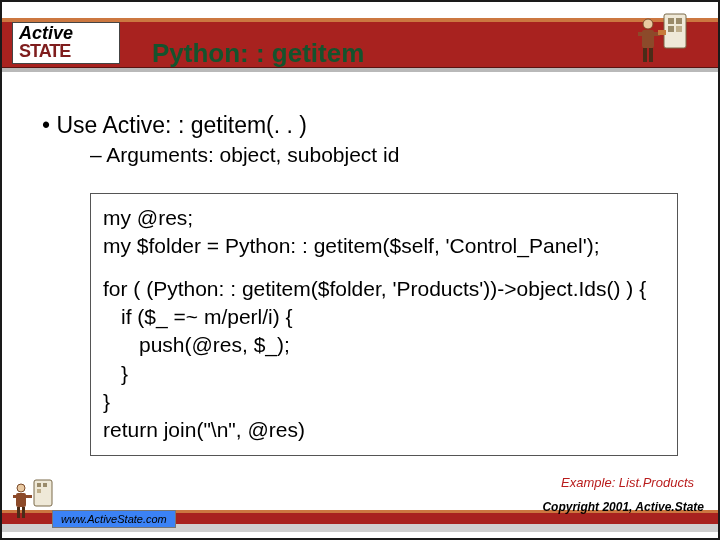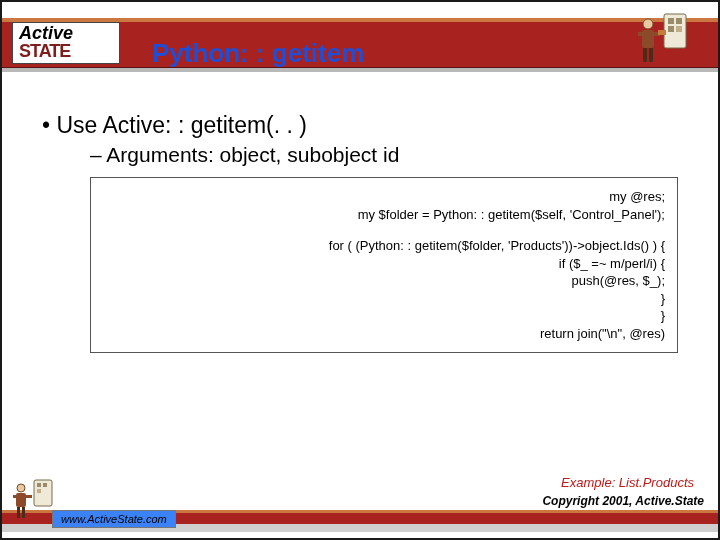--- a/index.html
+++ b/index.html
@@ -5,33 +5,33 @@
   * { margin: 0; padding: 0; box-sizing: border-box; }
   body { width: 720px; height: 540px; background: #fff; font-family: Verdana, Arial, sans-serif; position: relative; overflow: hidden; }
   .outer { width: 720px; height: 540px; border: 2px solid #1a1a1a; position: relative; background: #fff; }
   .header-band { position: absolute; top: 16px; left: 0; right: 0; height: 39px; }
   .header-red { position: absolute; top: 0; left: 0; right: 0; height: 50px; background: #a8221f; border-top: 4px solid #cc7740; border-bottom: 1px solid #5a1210; }
   .header-shadow { position: absolute; top: 50px; left: 0; right: 0; height: 4px; background: #b9b9b9; }
   .logo { position: absolute; top: 4px; left: 10px; width: 108px; height: 42px; background: #fff; border: 1px solid #444; display: flex; flex-direction: column; justify-content: center; padding-left: 6px; font-family: Arial, sans-serif; }
   .logo-top { font-weight: bold; font-style: italic; color: #000; font-size: 18px; line-height: 16px; }
   .logo-bot { font-weight: 900; color: #7f1d1d; font-size: 18px; line-height: 20px; letter-spacing: -1px; }
   .header-figure { position: absolute; right: 30px; top: -8px; width: 60px; height: 60px; }
-  .slide-title { position: absolute; top: 20px; left: 150px; color: #1d4ed8; font-weight: bold; font-size: 26px; }
+  .slide-title { position: absolute; top: 20px; left: 150px; color: #14532d; font-weight: bold; font-size: 26px; }
   .content { position: absolute; top: 100px; left: 40px; right: 40px; }
   .bullet-line { font-size: 23px; color: #000; margin-top: 10px; margin-bottom: 4px; }
-  .sub-bullet { font-size: 21px; color: #000; margin-left: 48px; margin-bottom: 10px; }
-  .codebox { margin-left: 48px; margin-top: 8px; border: 1px solid #555; background: #fff; padding: 10px 12px; font-size: 13px; line-height: 1.35; color: #000; font-family: Verdana, Arial, sans-serif; text-align: right; }
+  .sub-bullet { font-size: 21px; color: #000; margin-left: 48px; margin-bottom: 26px; }
+  .codebox { margin-left: 48px; margin-top: 8px; border: 1px solid #555; background: #fff; padding: 10px 12px; font-size: 21px; line-height: 1.35; color: #000; font-family: Verdana, Arial, sans-serif; }
   .codebox .gap { height: 14px; }
   .codebox .i1 { padding-left: 18px; }
   .codebox .i2 { padding-left: 36px; }
   .example-label { position: absolute; right: 24px; bottom: 48px; font-style: italic; font-size: 13px; color: #b91c1c; }
   .footer-red { position: absolute; bottom: 14px; left: 0; right: 0; height: 14px; background: #a8221f; border-top: 3px solid #cc7740; }
   .footer-gray { position: absolute; bottom: 6px; left: 0; right: 0; height: 8px; background: #cfcfcf; }
   .url-box { position: absolute; bottom: 10px; left: 50px; background: #3b82f6; border: 1px solid #777; padding: 2px 8px; font-style: italic; font-size: 11px; }
-  .copyright { position: absolute; bottom: 30px; right: 14px; font-size: 12px; font-weight: bold; font-style: italic; }
+  .copyright { position: absolute; bottom: 24px; right: 14px; font-size: 12px; font-weight: bold; font-style: italic; }
   .corner-figure { position: absolute; bottom: 14px; left: 6px; width: 46px; height: 46px; }
   .person-svg { width: 100%; height: 100%; }
 </style>
 </head>
 <body>
 
 <div class="outer">
 
   <div class="header-band">
     <div class="header-red"></div>

